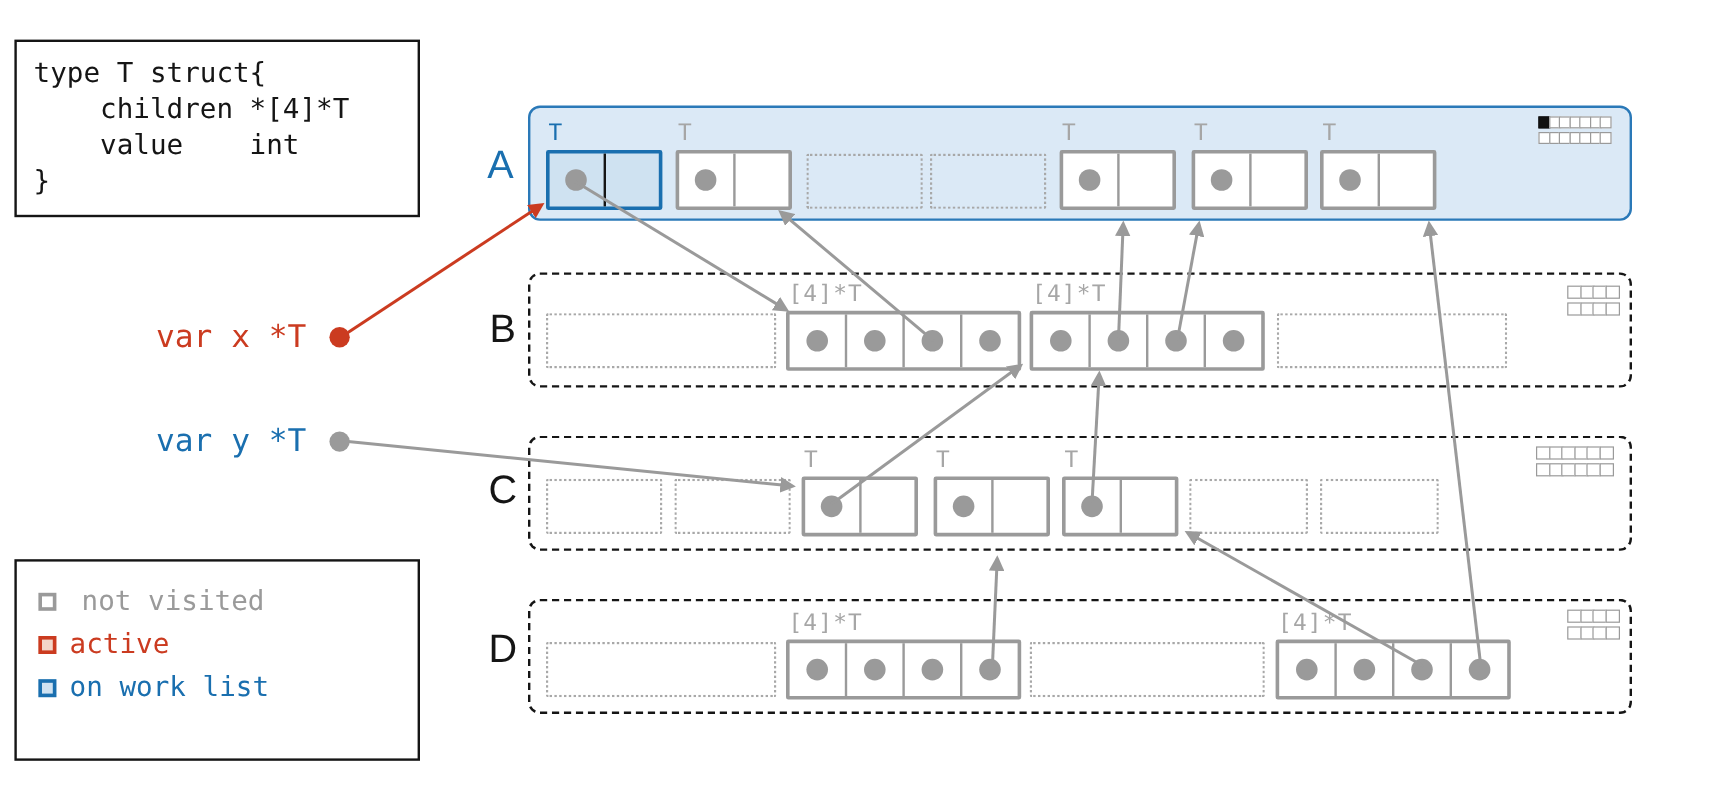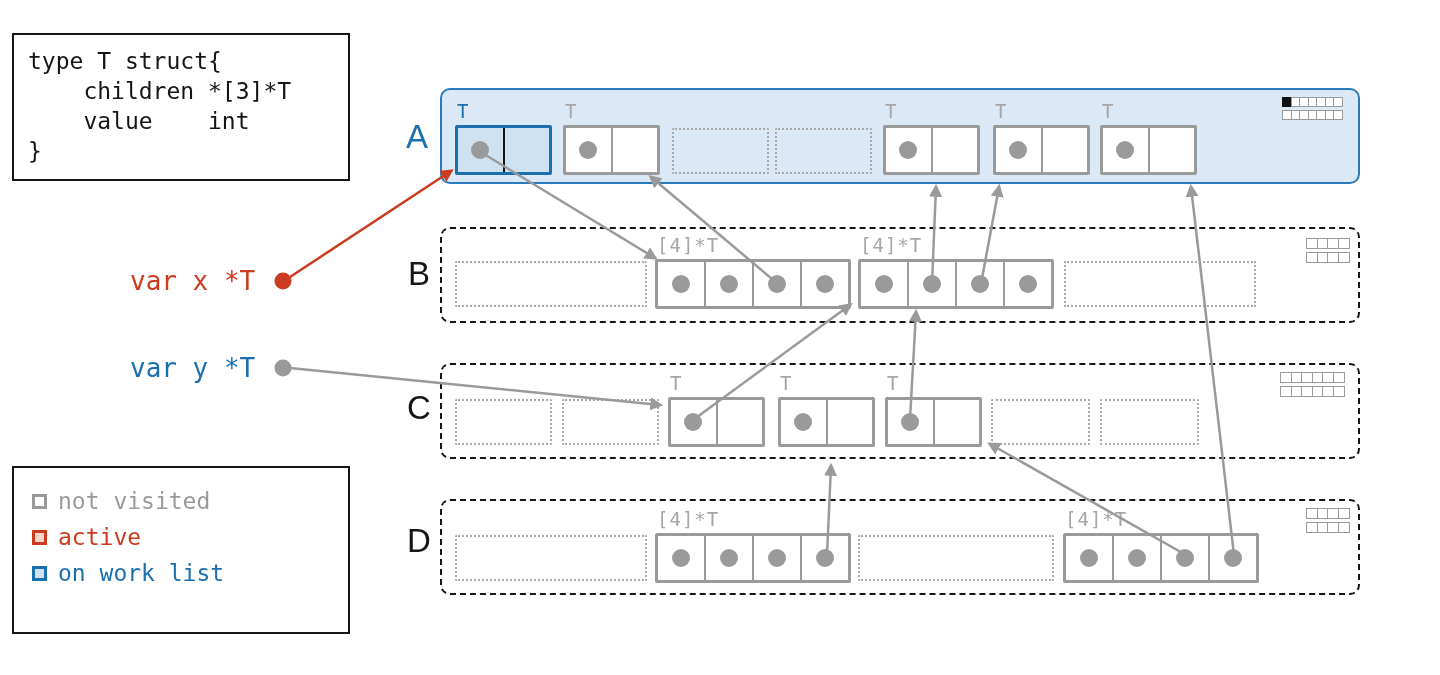--- a/index.html
+++ b/index.html
@@ -15,21 +15,21 @@
             border:2.5px solid var(--ink);background:#fff;padding:11px 14px;}
   .code-box pre{margin:0;font:23px/30px "DejaVu Sans Mono",monospace;color:var(--ink);}
   .var-label{position:absolute;font:26px/26px "DejaVu Sans Mono",monospace;white-space:pre;}
   .var-x{left:130px;top:268px;color:var(--red);}
   .var-y{left:130px;top:355px;color:var(--blue);}
   .legend-box{position:absolute;left:12px;top:466px;width:338px;height:168px;box-sizing:border-box;
               border:2.5px solid var(--ink);background:#fff;padding:15px 0 0 18px;}
   .legend-item{display:flex;align-items:center;gap:11px;height:36px;font:23px "DejaVu Sans Mono",monospace;}
   .swatch{width:15px;height:15px;box-sizing:border-box;flex:0 0 15px;}
   .legend-item.not-visited .swatch{border:3px solid var(--gray);background:#fff;}
-  .legend-item.not-visited .legend-text{color:var(--gray);}
+  .legend-item.not-visited .legend-text{color:var(--gray);margin-left:10px;}
   .legend-item.on-work-list .swatch{border:3px solid var(--blue);background:var(--blue-obj);}
   .legend-item.on-work-list .legend-text{color:var(--blue);}
   .legend-item.active .swatch{border:3px solid var(--red);background:var(--red-fill);}
   .legend-item.active .legend-text{color:var(--red);}
   .legend-item.visited .swatch{border:3px solid var(--ink);background:#b3b3b3;}
   .legend-item.visited .legend-text{color:var(--ink);}
   
   .span-container{position:absolute;box-sizing:border-box;border-radius:10px;}
   .span-container.default{border:2.5px dashed var(--ink);}
   .span-container.on-work-list{border:2.5px solid #2a79b8;background:var(--blue-span);}
@@ -56,21 +56,21 @@
   .bit.filled{background:#111;border-color:#111;}
   .arrow-layer{position:absolute;left:0;top:0;pointer-events:none;}
 </style>
 </head>
 <body>
 
 <div class="canvas">
 
   <div class="code-box">
     <pre>type T struct{
-    children *[3]*T
+    children *[4]*T
     value    int
 }</pre>
   </div>
 
   <div class="var-label var-x">var x *T</div>
   <div class="var-label var-y">var y *T</div>
 
   <div class="legend-box">
     <div class="legend-item not-visited">
       <span class="swatch"></span>

